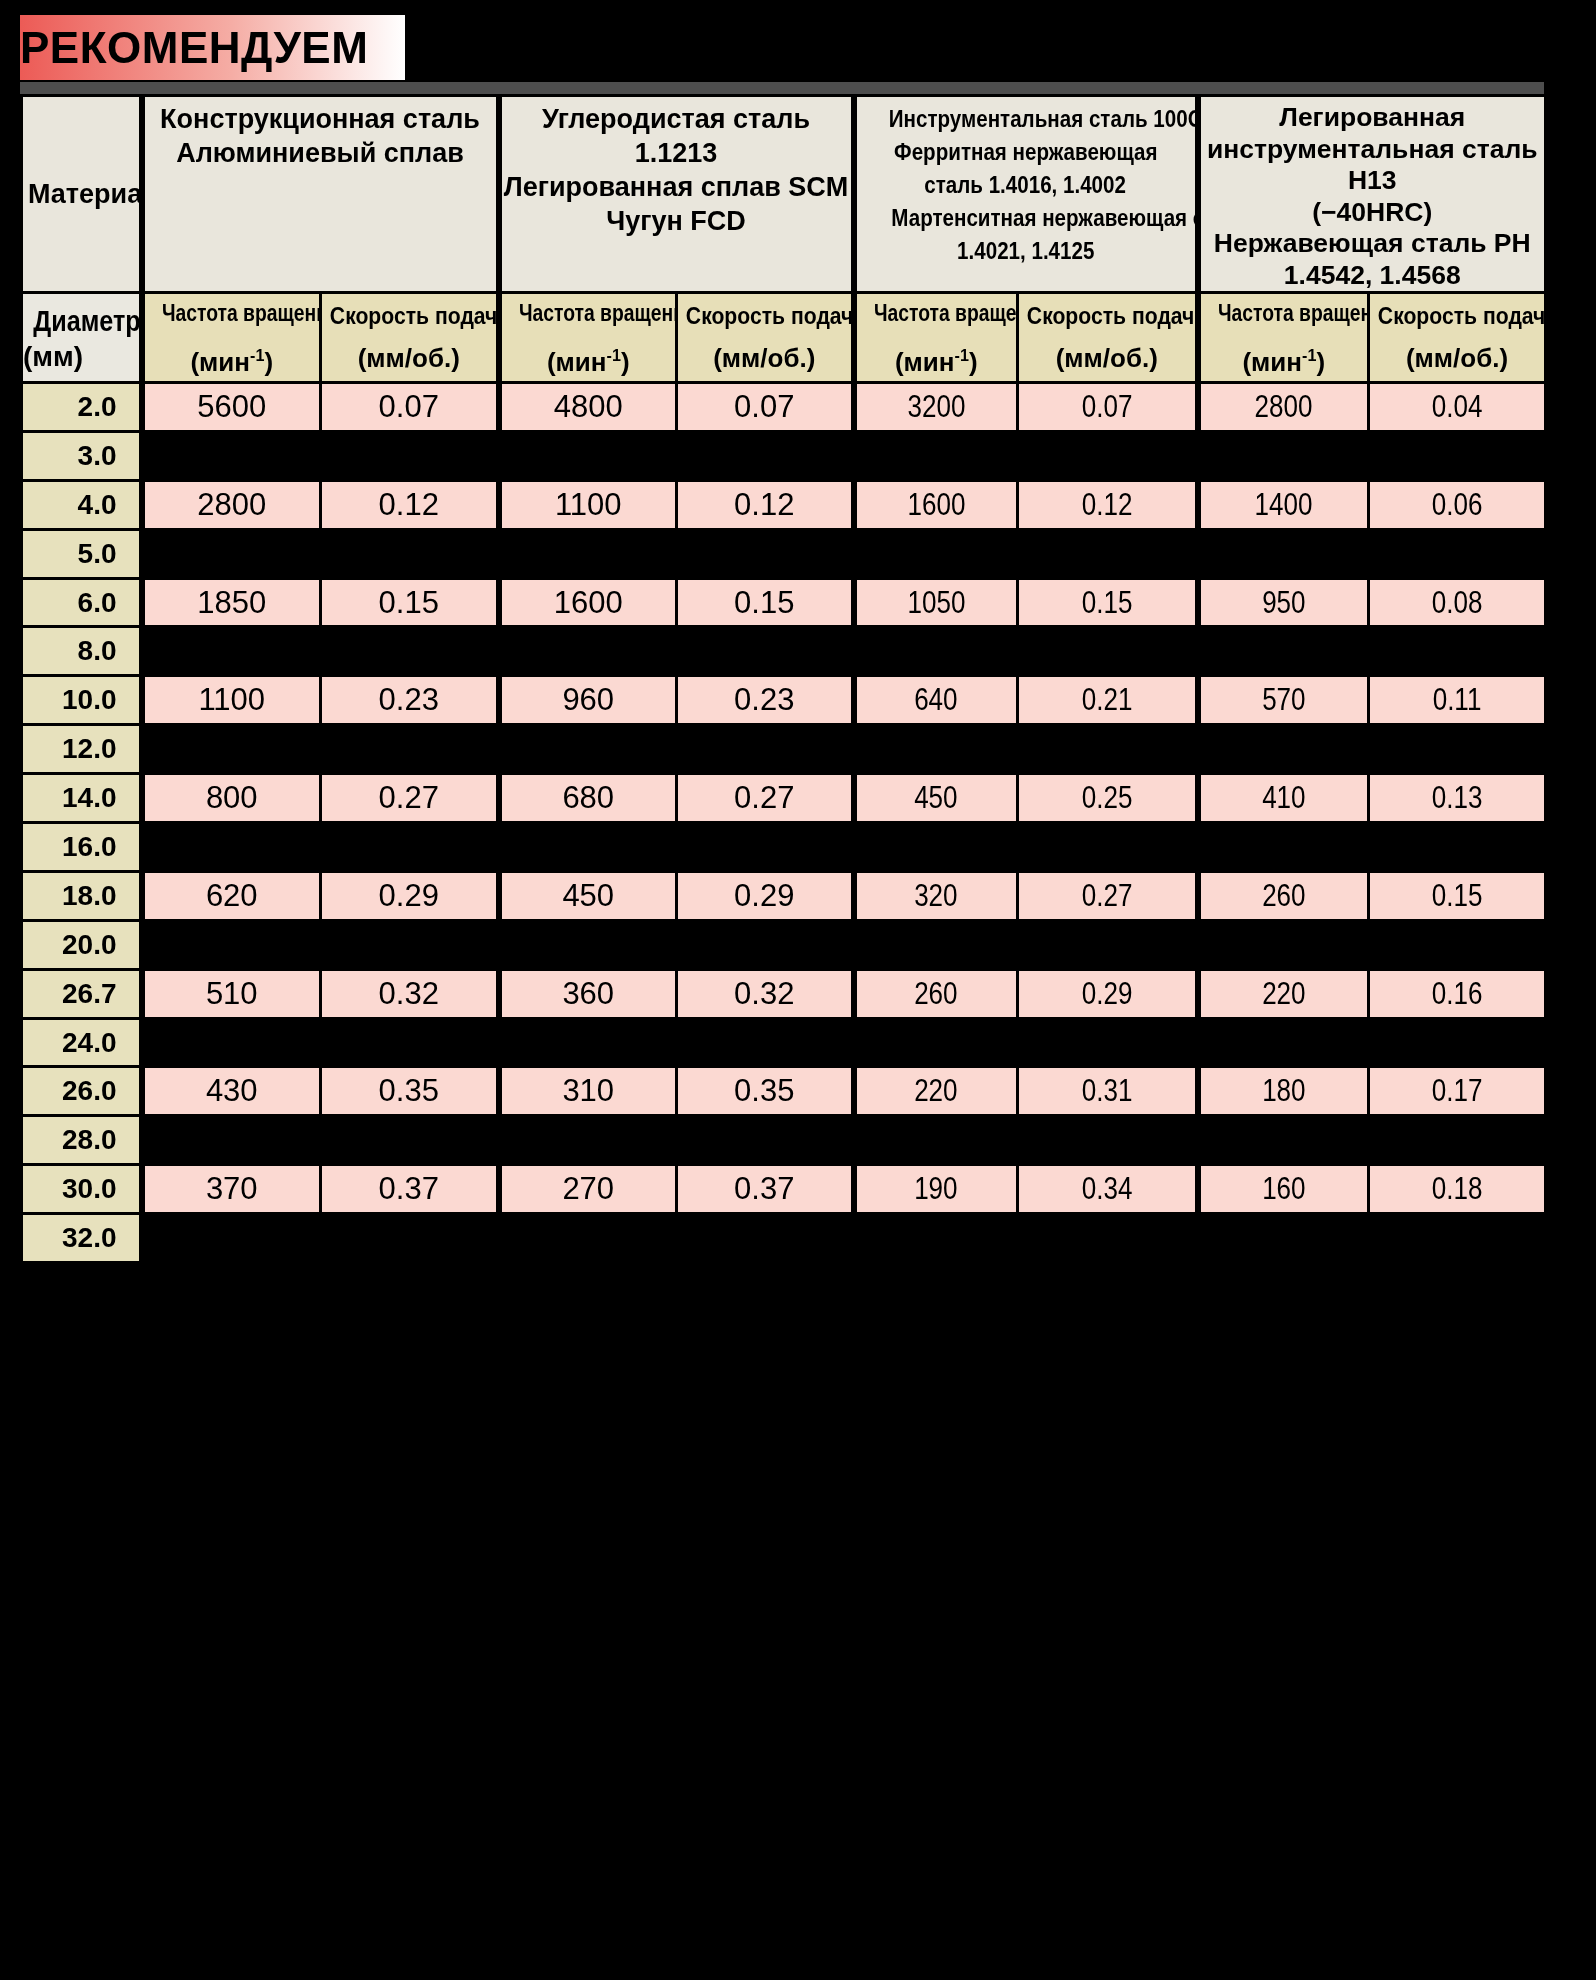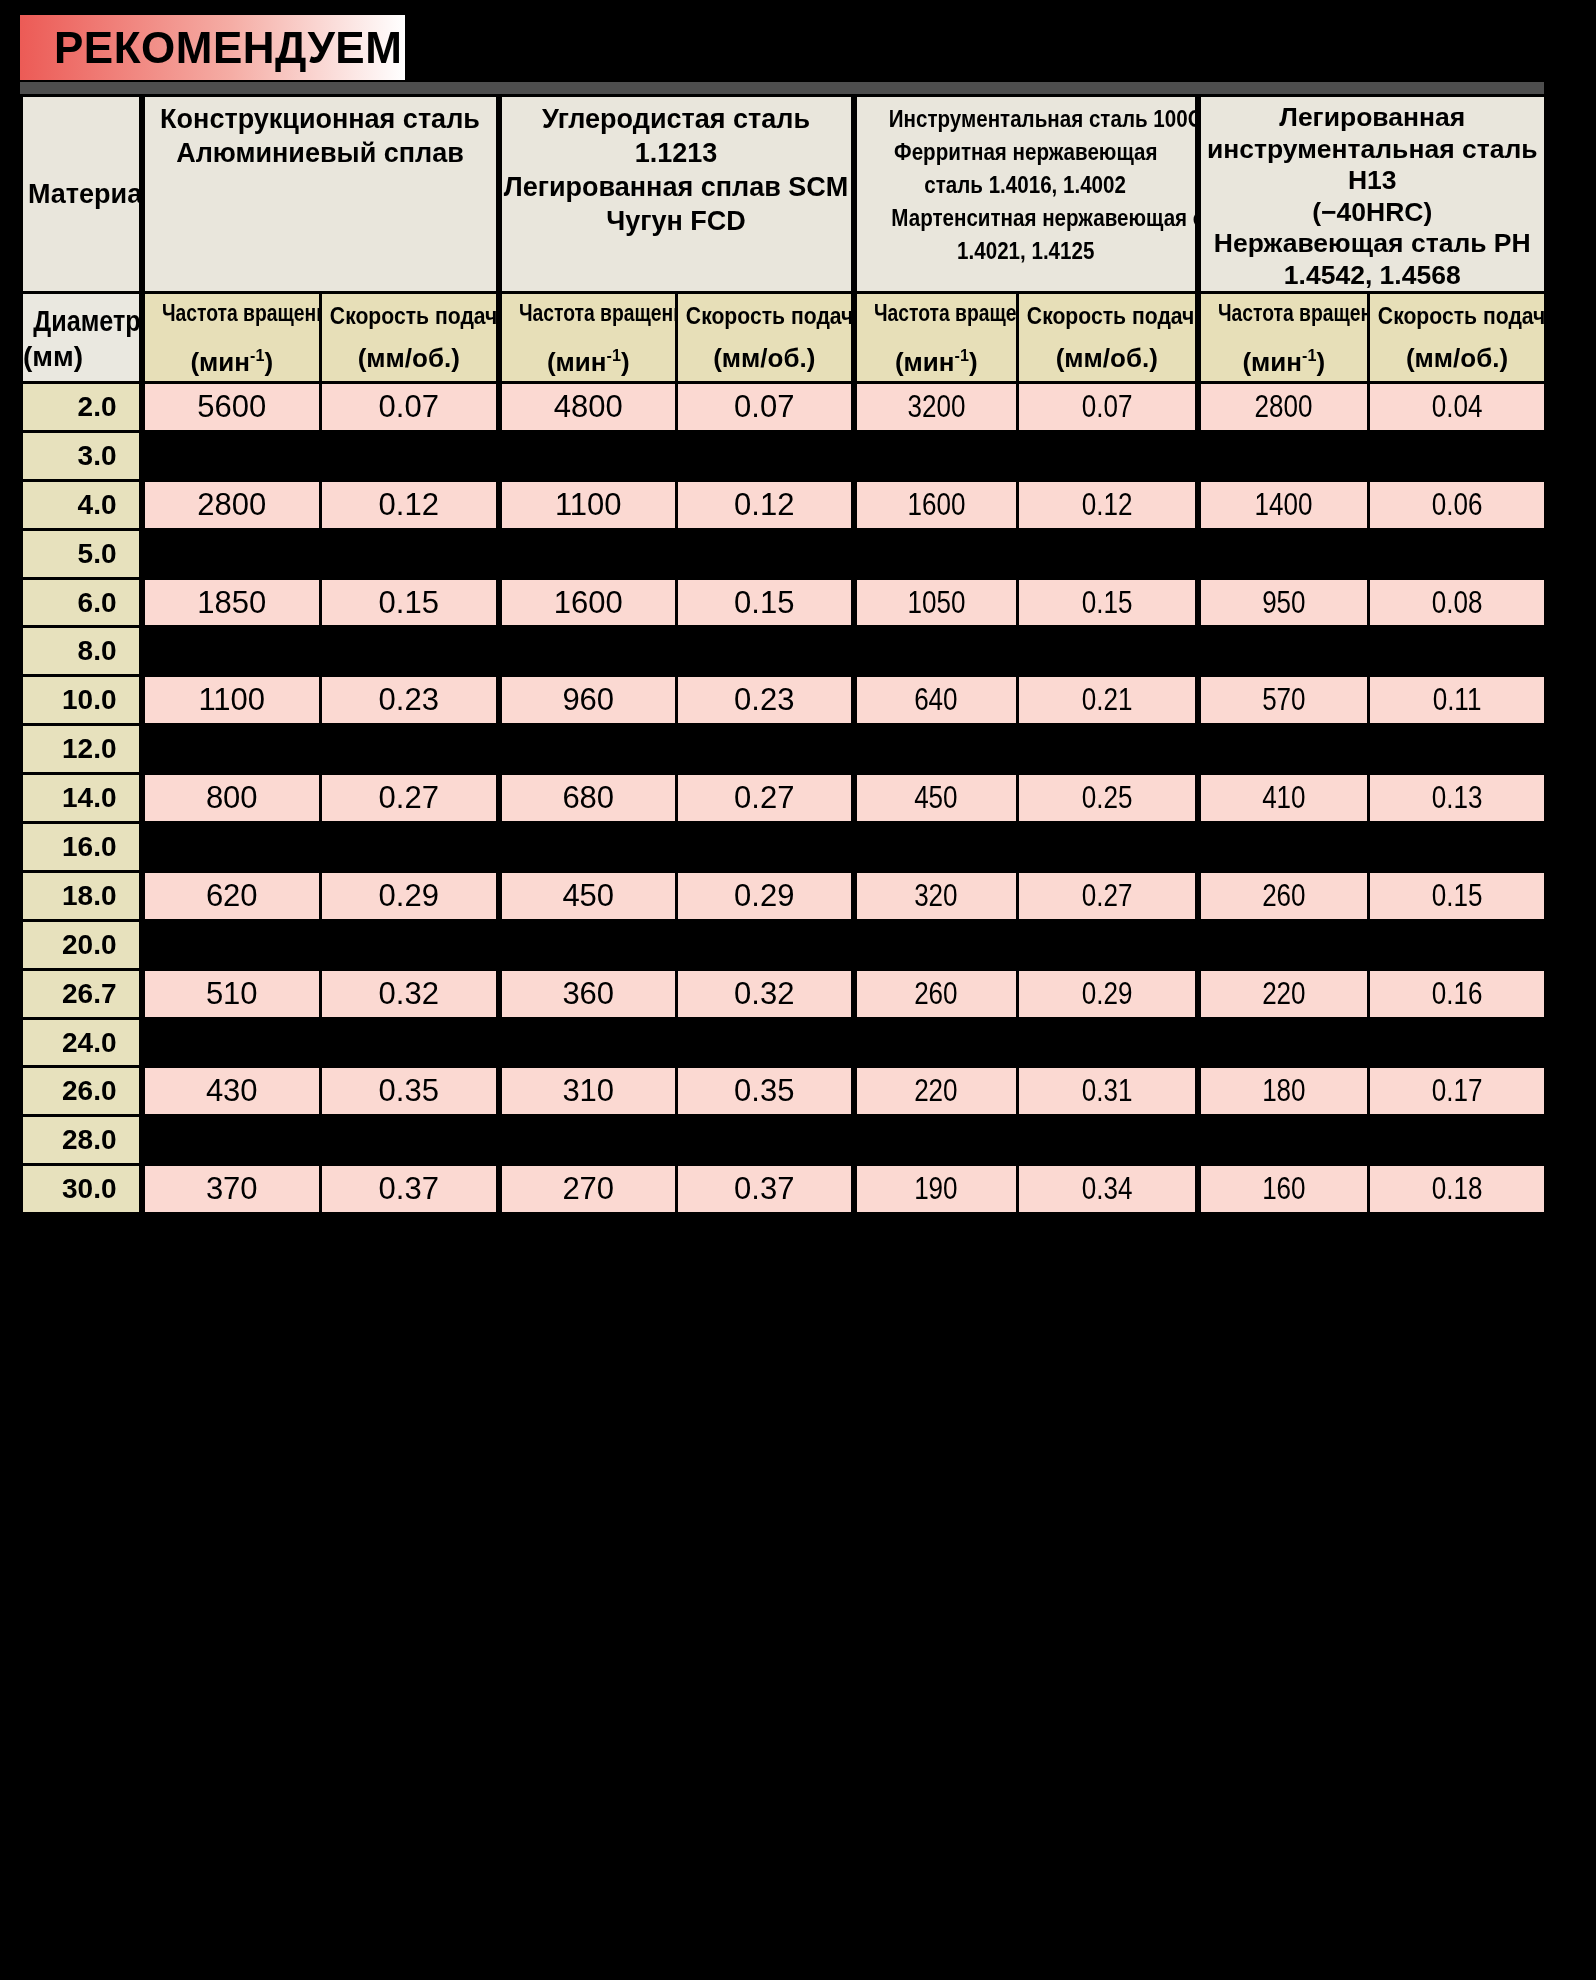--- a/index.html
+++ b/index.html
@@ -11,21 +11,21 @@
     color:#000;
   }
   
   .title-bar{
     position:absolute;left:20px;top:15px;width:385px;height:65px;
     background:linear-gradient(to right,var(--title-g1,#ec5b56) 0%,#f5ada5 55%,var(--title-g2,#ffffff) 100%);
     overflow:hidden;display:flex;align-items:center;
   }
   .title-text{
     font-size:44px;font-weight:bold;white-space:nowrap;
-    padding-left:34px;letter-spacing:0.5px;
+    letter-spacing:0.5px;
   }
   
   .gray-bar{
     position:absolute;left:20px;top:82px;width:1524px;height:12px;
     background:var(--divider,#4e4e4e);
   }
   
   table.speeds{
     position:absolute;left:20px;top:94px;width:1524px;
     border-collapse:collapse;table-layout:fixed;
@@ -348,14 +348,25 @@
         <td class="dia-cell">30.0</td>
         <td class="val-cell thick-l">370</td>
         <td class="val-cell">0.37</td>
         <td class="val-cell thick-l">270</td>
         <td class="val-cell">0.37</td>
         <td class="val-cell thick-l"><span class="cond">190</span></td>
         <td class="val-cell"><span class="cond">0.34</span></td>
         <td class="val-cell thick-l"><span class="cond">160</span></td>
         <td class="val-cell"><span class="cond">0.18</span></td>
       </tr>
+      <tr class="data-row">
+        <td class="dia-cell">32.0</td>
+        <td class="empty-cell thick-l"></td>
+        <td class="empty-cell"></td>
+        <td class="empty-cell thick-l"></td>
+        <td class="empty-cell"></td>
+        <td class="empty-cell thick-l"></td>
+        <td class="empty-cell"></td>
+        <td class="empty-cell thick-l"></td>
+        <td class="empty-cell"></td>
+      </tr>
     </tbody>
 </table>
 
 </body></html>

